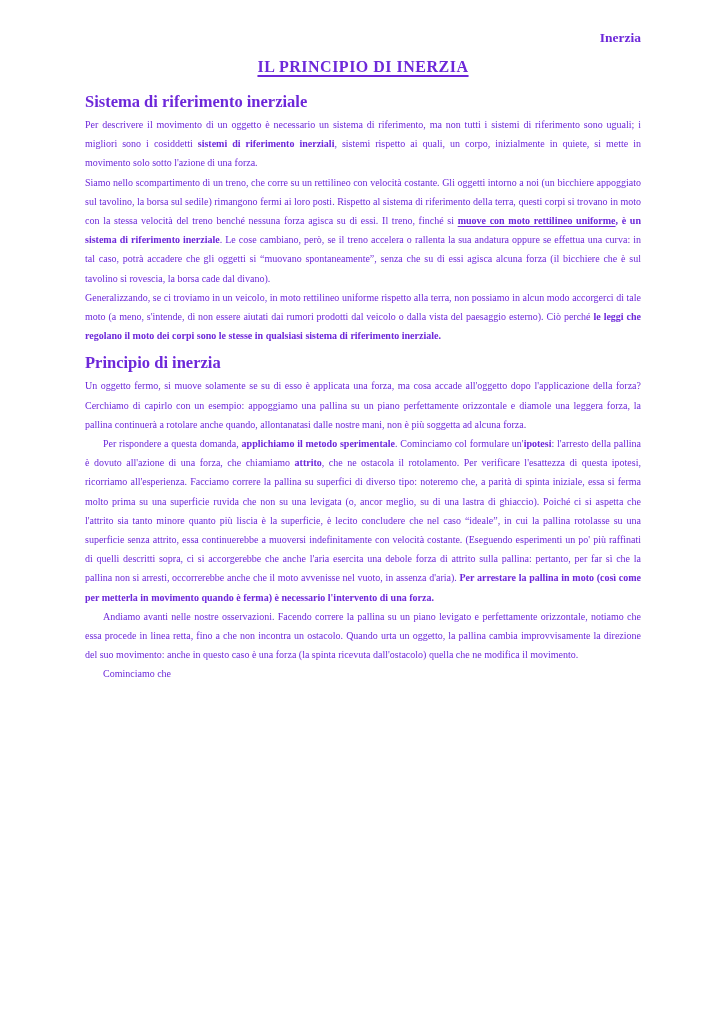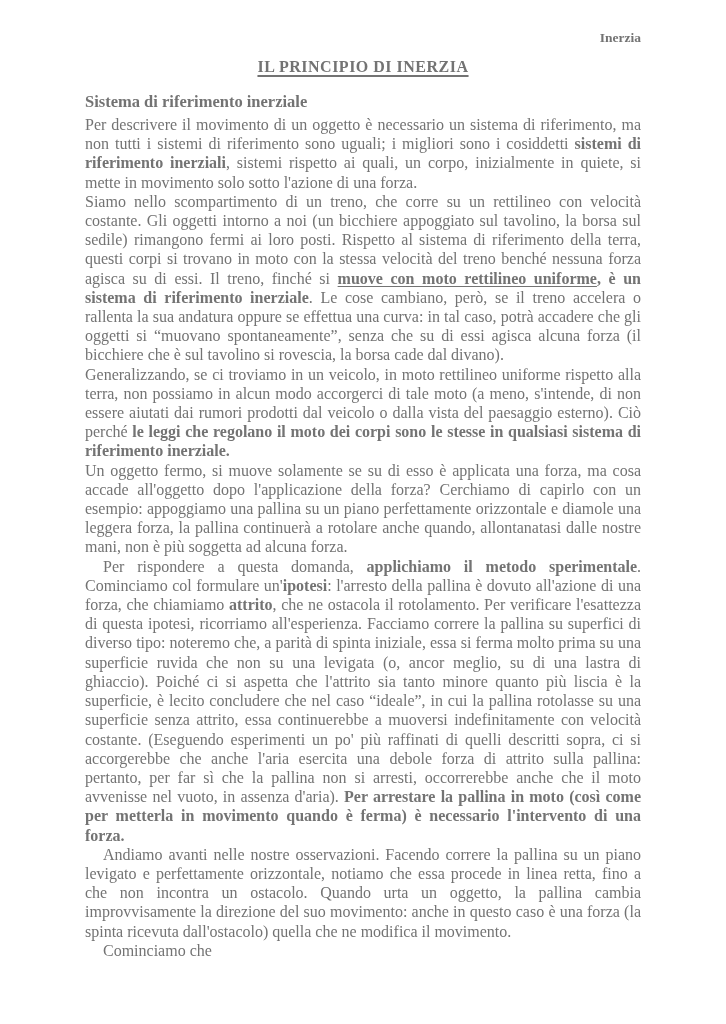--- a/index.html
+++ b/index.html
@@ -4,21 +4,21 @@
 <style>
   html, body { margin: 0; padding: 0; background: #ffffff; }
   .page {
     position: relative;
     width: 726px;
     height: 1024px;
     background: #ffffff;
     box-sizing: border-box;
     padding: 30px 85px 0 85px;
     font-family: "Liberation Serif", serif;
-    color: #737373;
+    color: #6d28d9;
     overflow: hidden;
   }
   .running-header {
     text-align: right;
     font-weight: bold;
     font-size: 13.5px;
     line-height: 16px;
     margin-bottom: 12px;
   }
   .doc-title {
@@ -35,21 +35,21 @@
   }
   .section-heading {
     font-size: 16.5px;
     font-weight: bold;
     margin: 8px 0 3px 0;
     line-height: 20px;
   }
   .section-heading:first-child { margin-top: 0; }
   .para {
     margin: 0;
-    font-size: 16px;
+    font-size: 10px;
     line-height: 19.2px;
     text-align: justify;
   }
   .para.indent { text-indent: 18px; }
   .run-b  { font-weight: bold; }
   .run-i  { }
   .run-bu { font-weight: bold; text-decoration: underline; text-underline-offset: 2px; }
   .page-footer {
     position: absolute;
     left: 0; right: 0;
@@ -67,19 +67,20 @@
 
   <h1 class="doc-title">
     <span class="title-text">IL PRINCIPIO DI INERZIA</span>
   </h1>
 
   <div id="content">
       <h2 class="section-heading">Sistema di riferimento inerziale</h2>
       <p class="para"><span>Per descrivere il movimento di un oggetto è necessario un sistema di riferimento, ma non tutti i sistemi di riferimento sono uguali; i migliori sono i cosiddetti </span><span class="run-b">sistemi di riferimento inerziali</span><span>, sistemi rispetto ai quali, un corpo, inizialmente in quiete, si mette in movimento solo sotto l'azione di una forza.</span></p>
       <p class="para"><span>Siamo nello scompartimento di un treno, che corre su un rettilineo con velocità costante. Gli oggetti intorno a noi (un bicchiere appoggiato sul tavolino, la borsa sul sedile) rimangono fermi ai loro posti. Rispetto al sistema di riferimento della terra, questi corpi si trovano in moto con la stessa velocità del treno benché nessuna forza agisca su di essi. Il treno, finché si </span><span class="run-bu">muove con moto rettilineo uniforme</span><span class="run-b">, è un sistema di riferimento inerziale</span><span>. Le cose cambiano, però, se il treno accelera o rallenta la sua andatura oppure se effettua una curva: in tal caso, potrà accadere che gli oggetti si “muovano </span><span class="run-i">spontaneamente</span><span>”, senza che su di essi agisca alcuna forza (il bicchiere che è sul tavolino si rovescia, la borsa cade dal divano).</span></p>
       <p class="para"><span>Generalizzando, se ci troviamo in un veicolo, in moto rettilineo uniforme rispetto alla terra, non possiamo in alcun modo accorgerci di tale moto (a meno, s'intende, di non essere aiutati dai rumori prodotti dal veicolo o dalla vista del paesaggio esterno). Ciò perché </span><span class="run-b">le leggi che regolano il moto dei corpi sono le stesse in qualsiasi sistema di riferimento inerziale.</span></p>
+      <h2 class="section-heading">Principio di inerzia</h2>
       <p class="para"><span>Un oggetto fermo, si muove solamente se su di esso è applicata una forza, ma cosa accade all'oggetto dopo l'applicazione della forza? Cerchiamo di capirlo con un esempio: appoggiamo una pallina su un piano perfettamente orizzontale e diamole una leggera forza, la pallina continuerà a rotolare anche quando, allontanatasi dalle nostre mani, non è più soggetta ad alcuna forza.</span></p>
       <p class="para indent"><span>Per rispondere a questa domanda, </span><span class="run-b">applichiamo il metodo sperimentale</span><span>. Cominciamo col formulare un'</span><span class="run-b">ipotesi</span><span>: l'arresto della pallina è dovuto all'azione di una forza, che chiamiamo </span><span class="run-b">attrito</span><span>, che ne ostacola il rotolamento. Per verificare l'esattezza di questa ipotesi, ricorriamo all'esperienza. Facciamo correre la pallina su superfici di diverso tipo: noteremo che, a parità di spinta iniziale, essa si ferma molto prima su una superficie ruvida che non su una levigata (o, ancor meglio, su di una lastra di ghiaccio). Poiché ci si aspetta che l'attrito sia tanto minore quanto più liscia è la superficie, è lecito concludere che nel caso “ideale”, in cui la pallina rotolasse su una superficie senza attrito, essa continuerebbe a muoversi indefinitamente con velocità costante. (Eseguendo esperimenti un po' più raffinati di quelli descritti sopra, ci si accorgerebbe che anche l'aria esercita una debole forza di attrito sulla pallina: pertanto, per far sì che la pallina non si arresti, occorrerebbe anche che il moto avvenisse nel vuoto, in assenza d'aria). </span><span class="run-b">Per arrestare la pallina in moto (così come per metterla in movimento quando è ferma) è necessario l'intervento di una forza.</span></p>
       <p class="para indent"><span>Andiamo avanti nelle nostre osservazioni. Facendo correre la pallina su un piano levigato e perfettamente orizzontale, notiamo che essa procede in linea retta, fino a che non incontra un ostacolo. Quando urta un oggetto, la pallina cambia improvvisamente la direzione del suo movimento: anche in questo caso è una forza (la spinta ricevuta dall'ostacolo) quella che ne modifica il movimento.</span></p>
       <p class="para indent"><span>Cominciamo che</span></p>
     </div>
 
 </div>
 
 </body></html>

